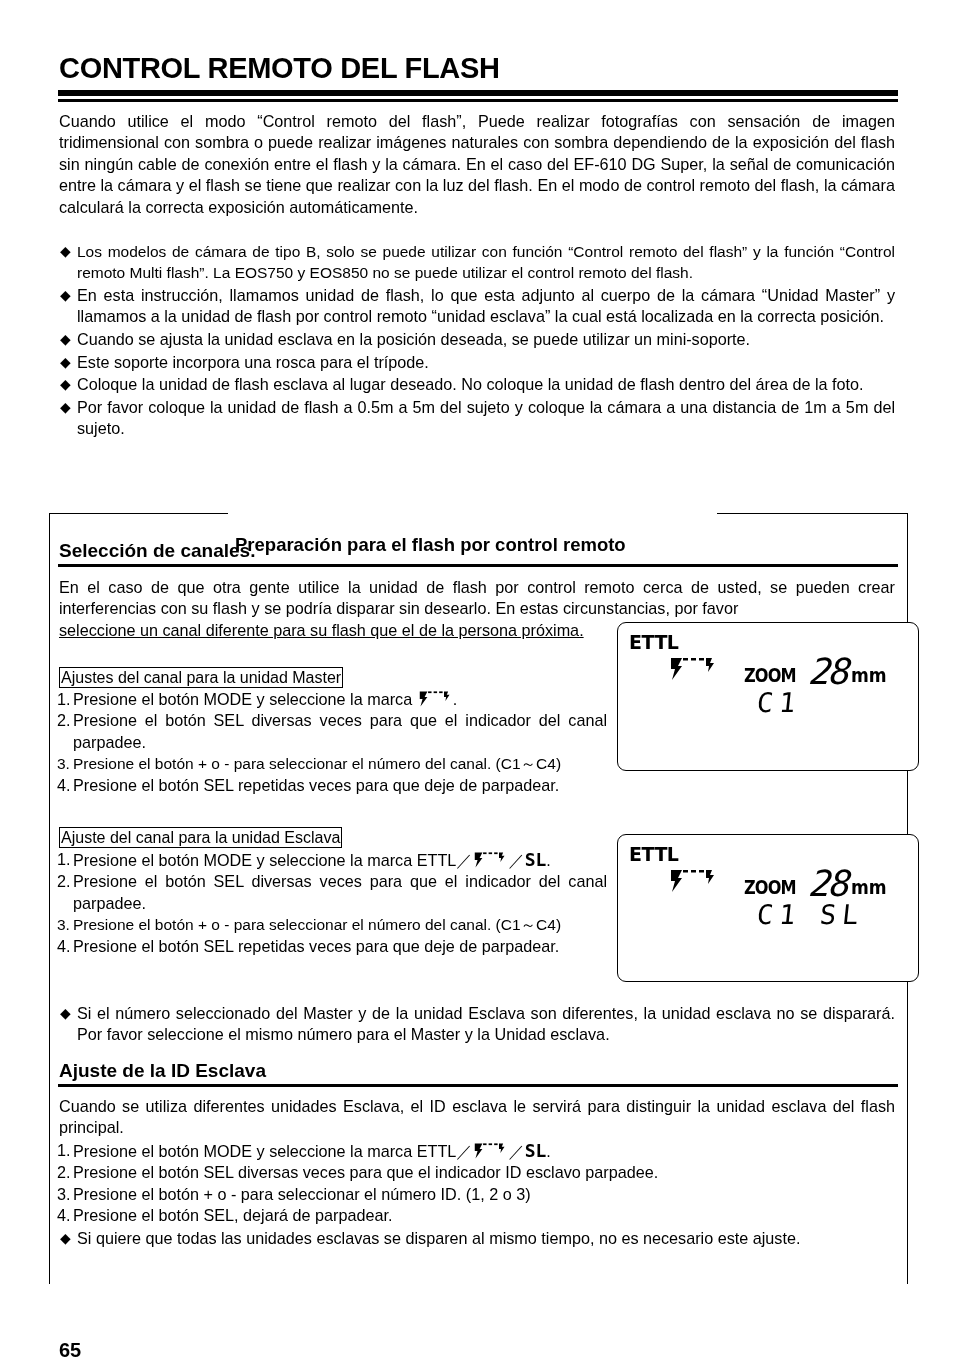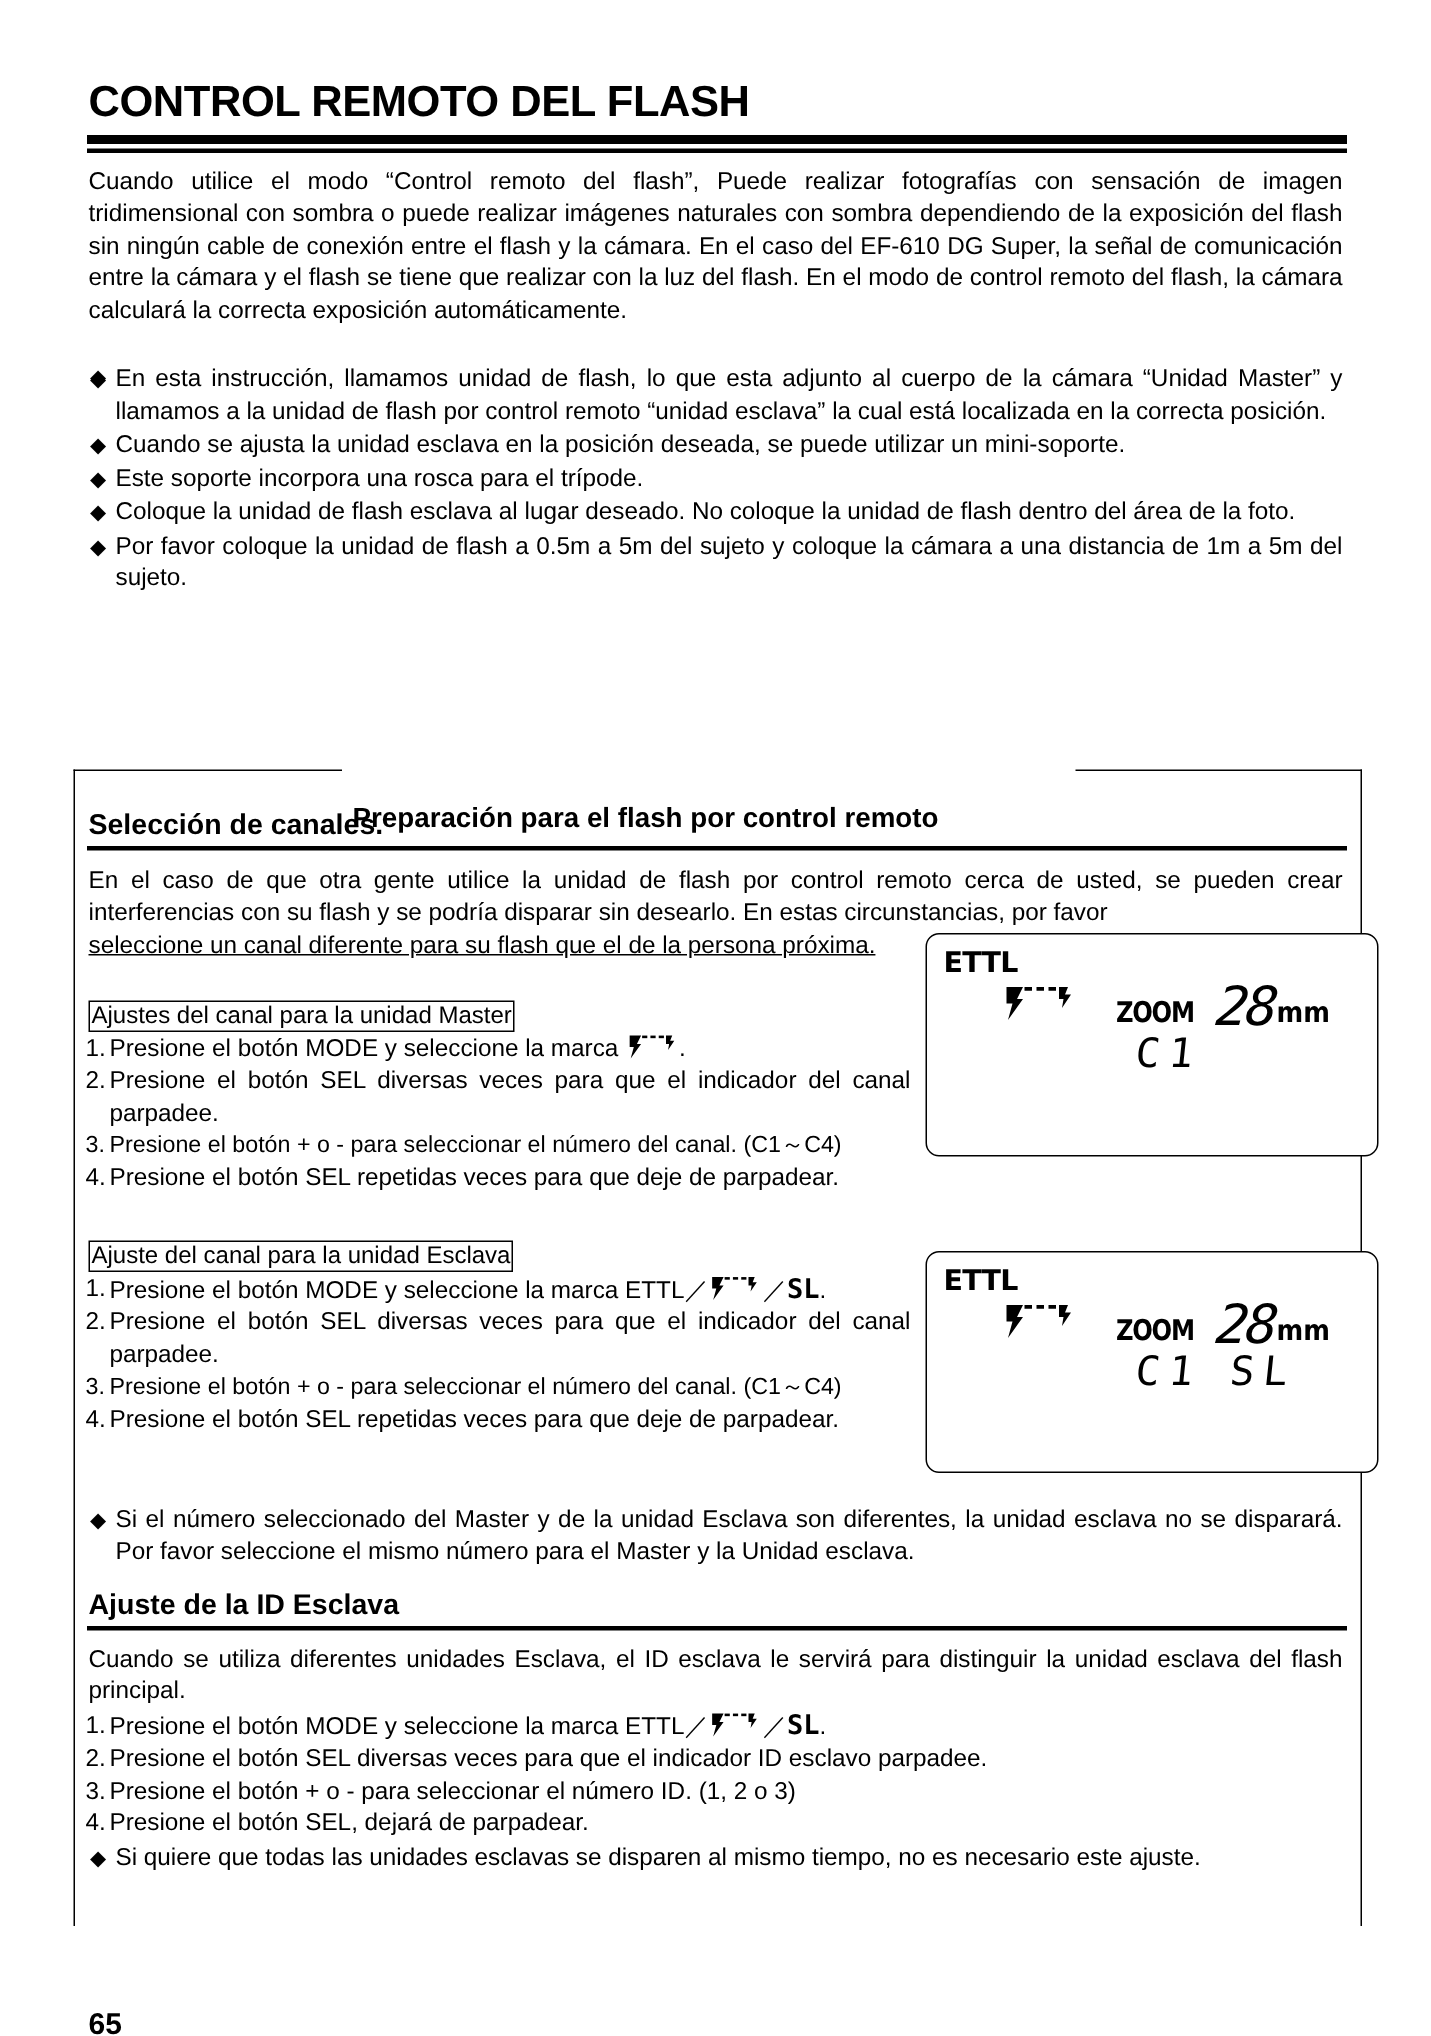--- a/index.html
+++ b/index.html
@@ -37,21 +37,21 @@
 </head>
 <body>
 
 <div class="abs title">CONTROL REMOTO DEL FLASH</div>
 <div class="abs rule-thick"></div>
 <div class="abs rule-thin"></div>
 
 <div class="abs p intro">Cuando utilice el modo “Control remoto del flash”, Puede realizar fotografías con sensación de imagen tridimensional con sombra o puede realizar imágenes naturales con sombra dependiendo de la exposición del flash sin ningún cable de conexión entre el flash y la cámara. En el caso del EF-610 DG Super, la señal de comunicación entre la cámara y el flash se tiene que realizar con la luz del flash. En el modo de control remoto del flash, la cámara calculará la correcta exposición automáticamente.</div>
 
 <div class="abs bullets p">
-  <div class="bullet small"><span class="dia">◆</span></div>
+  <div class="bullet small"><span class="dia">◆</span><span>Los modelos de cámara de tipo B, solo se puede utilizar con función “Control remoto del flash” y la función “Control remoto Multi flash”. La EOS750 y EOS850 no se puede utilizar el control remoto del flash.</span></div>
   <div class="bullet"><span class="dia">◆</span><span>En esta instrucción, llamamos unidad de flash, lo que esta adjunto al cuerpo de la cámara “Unidad Master” y llamamos a la unidad de flash por control remoto “unidad esclava” la cual está localizada en la correcta posición.</span></div>
   <div class="bullet"><span class="dia">◆</span><span>Cuando se ajusta la unidad esclava en la posición deseada, se puede utilizar un mini-soporte.</span></div>
   <div class="bullet"><span class="dia">◆</span><span>Este soporte incorpora una rosca para el trípode.</span></div>
   <div class="bullet"><span class="dia">◆</span><span>Coloque la unidad de flash esclava al lugar deseado. No coloque la unidad de flash dentro del área de la foto.</span></div>
   <div class="bullet"><span class="dia">◆</span><span>Por favor coloque la unidad de flash a 0.5m a 5m del sujeto y coloque la cámara a una distancia de 1m a 5m del sujeto.</span></div>
 </div>
 
 <div class="abs box"></div>
 <div class="abs box-title-bg"></div>
 <div class="abs box-title">Preparación para el flash por control remoto</div>

